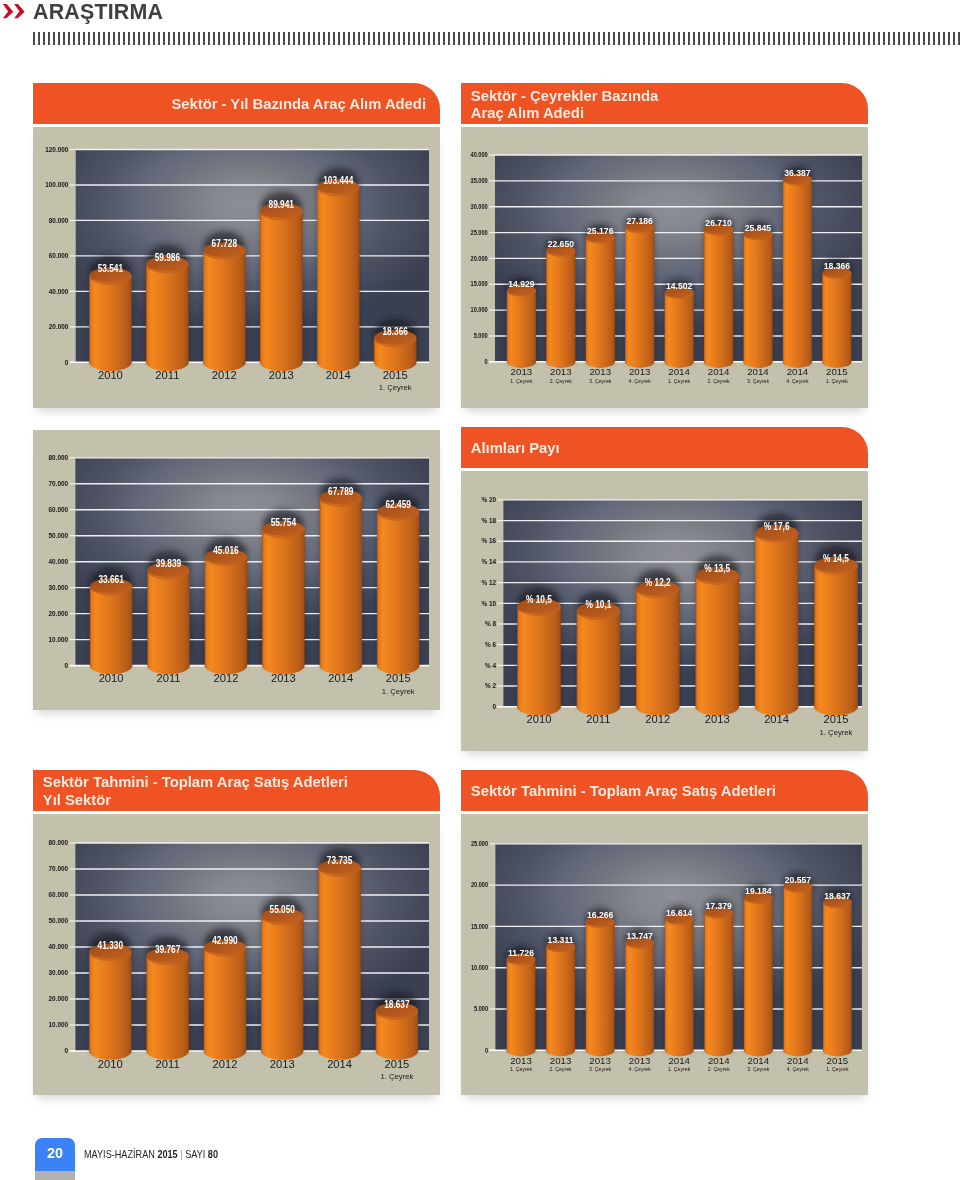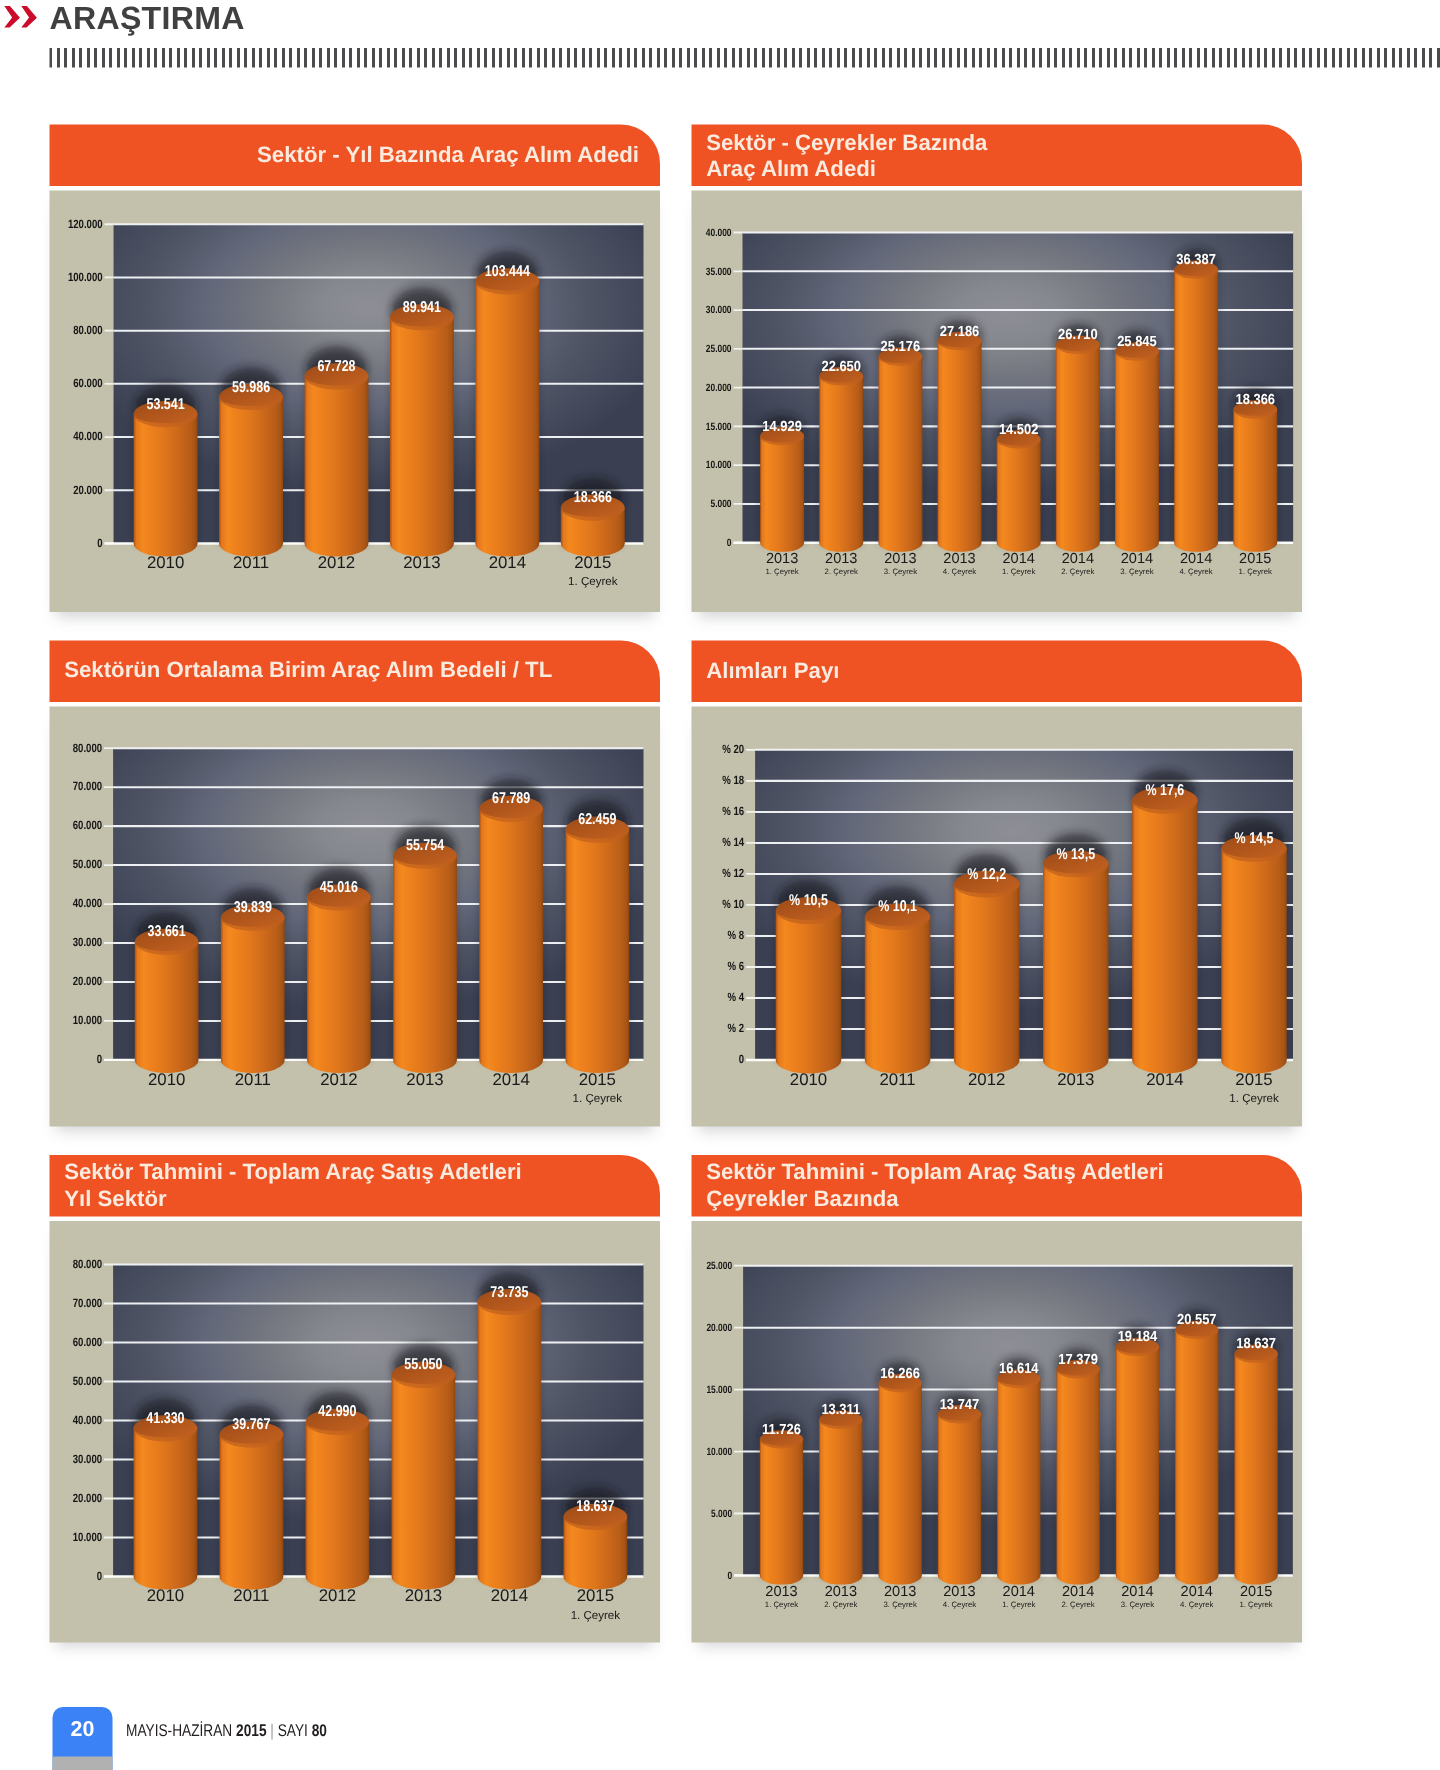--- a/index.html
+++ b/index.html
@@ -329,23 +329,20 @@
               <ellipse cx="375.84" cy="145.94778" rx="14.65" ry="6.1" fill="url(#c1cap)"></ellipse>
               <path d="M 361.19 145.94778 A 14.65 6.1 0 0 0 390.48999999999995 145.94778 A 14.65 4.27 0 0 1 361.19 145.94778 Z" fill="url(#c1bar)" opacity="0.4"></path>
             </g>
             <text x="375.84" y="142.34778" text-anchor="middle" font-size="9.7" font-family="&quot;Liberation Sans&quot;,sans-serif" font-weight="bold" fill="#ffffff" textLength="26.38" lengthAdjust="spacingAndGlyphs">18.366</text>
             <text x="375.84" y="248.4" text-anchor="middle" font-size="9.7" font-family="&quot;Liberation Sans&quot;,sans-serif" fill="#1a1a1a">2015</text>
             <text x="375.84" y="255.8" text-anchor="middle" font-size="5.2" font-family="&quot;Liberation Sans&quot;,sans-serif" fill="#1a1a1a">1. Çeyrek</text>
           </svg>
         </div>
       </div>
       <div class="panel" style="left: 33px; top: 426.5px; width: 407px;">
-        <div class="panel-hd one" style="height: 41px;">
-          <div>Sektörün Ortalama Birim Araç Alım Bedeli / TL</div>
-        </div>
         <div class="panel-body" style="height: 280px; margin-top: 3px;">
           <svg width="407" height="280" viewBox="0 0 407 280">
             <defs>
               <radialGradient id="c2bg" cx="48%" cy="26%" r="58%" fx="48%" fy="26%">
                 <stop offset="0%" stop-color="#8e8f96"></stop>
                 <stop offset="16%" stop-color="#86888f"></stop>
                 <stop offset="34%" stop-color="#74777f"></stop>
                 <stop offset="52%" stop-color="#63687a"></stop>
                 <stop offset="72%" stop-color="#4e5464"></stop>
                 <stop offset="88%" stop-color="#43495a"></stop>
@@ -707,21 +704,20 @@
             </g>
             <text x="363.90000000000003" y="193.6438" text-anchor="middle" font-size="10.4" font-family="&quot;Liberation Sans&quot;,sans-serif" font-weight="bold" fill="#ffffff" textLength="25.43" lengthAdjust="spacingAndGlyphs">18.637</text>
             <text x="363.90000000000003" y="253.5" text-anchor="middle" font-size="11.2" font-family="&quot;Liberation Sans&quot;,sans-serif" fill="#1a1a1a">2015</text>
             <text x="363.90000000000003" y="265" text-anchor="middle" font-size="7.7" font-family="&quot;Liberation Sans&quot;,sans-serif" fill="#1a1a1a">1. Çeyrek</text>
           </svg>
         </div>
       </div>
       <div class="panel" style="left: 461px; top: 769.5px; width: 407px;">
         <div class="panel-hd two" style="height: 41px;">
           <div>Sektör Tahmini - Toplam Araç Satış Adetleri</div>
-          <div>Çeyrekler Bazında</div>
         </div>
         <div class="panel-body" style="height: 281px; margin-top: 3px;">
           <svg width="407" height="281" viewBox="0 0 407 281">
             <defs>
               <radialGradient id="c5bg" cx="48%" cy="26%" r="58%" fx="48%" fy="26%">
                 <stop offset="0%" stop-color="#8e8f96"></stop>
                 <stop offset="16%" stop-color="#86888f"></stop>
                 <stop offset="34%" stop-color="#74777f"></stop>
                 <stop offset="52%" stop-color="#63687a"></stop>
                 <stop offset="72%" stop-color="#4e5464"></stop>

